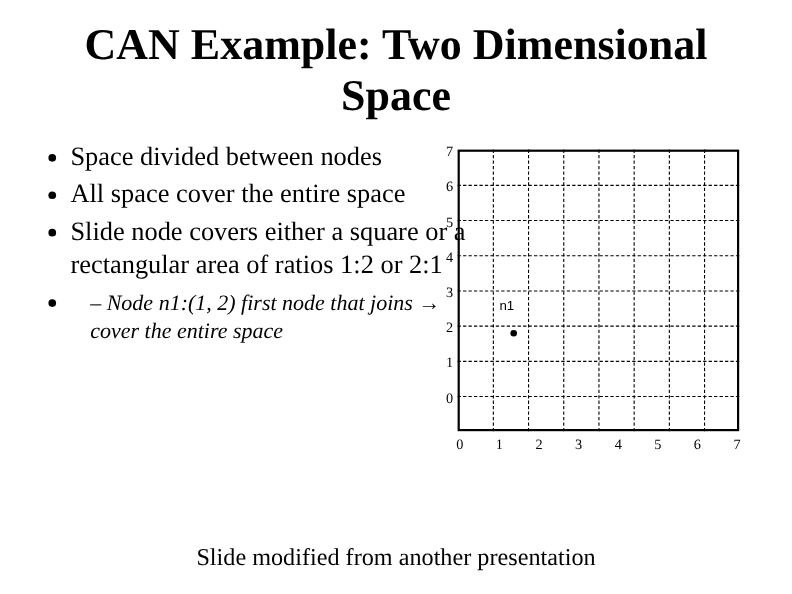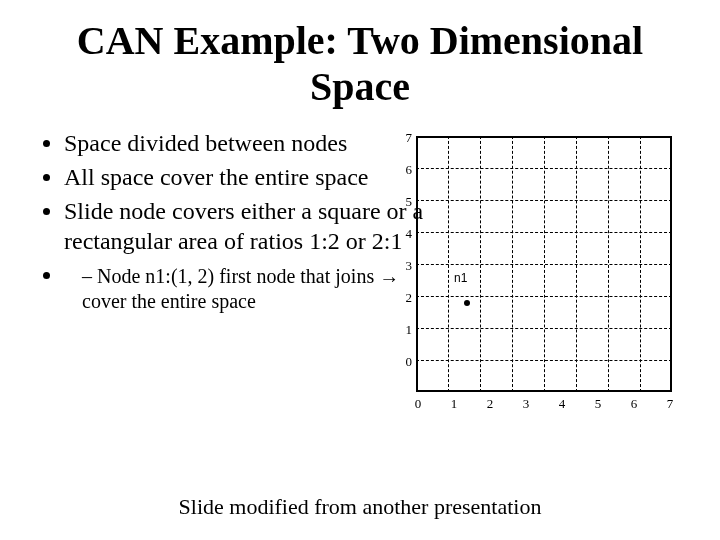--- a/index.html
+++ b/index.html
@@ -2,21 +2,21 @@
 <html><head>
 <meta charset="utf-8">
 <style>
   * { box-sizing: border-box; margin: 0; padding: 0; }
   html, body { width: 720px; height: 540px; background: #fff; font-family: "Times New Roman", Times, serif; color: #000; }
   .slide { position: relative; width: 720px; height: 540px; padding: 18px 36px 10px 36px; }
   .title { font-size: 40px; text-align: center; line-height: 1.15; margin-bottom: 18px; }
   .content { position: relative; }
   ul.main { list-style: disc; padding-left: 28px; font-size: 24px; line-height: 1.25; width: 390px; }
   ul.main > li { margin-bottom: 4px; }
-  ul.sub { list-style: none; padding-left: 18px; font-size: 20px; margin-top: 2px; }
+  ul.sub { list-style: none; padding-left: 18px; font-size: 20px; margin-top: 2px; font-style: italic; }
   ul.sub li::before { content: "– "; }
   .arrow { font-family: Arial, sans-serif; }
   .graph {
     position: absolute;
     top: 0;
     right: -4px;
     width: 300px;
     height: 290px;
   }
   .grid-area {

